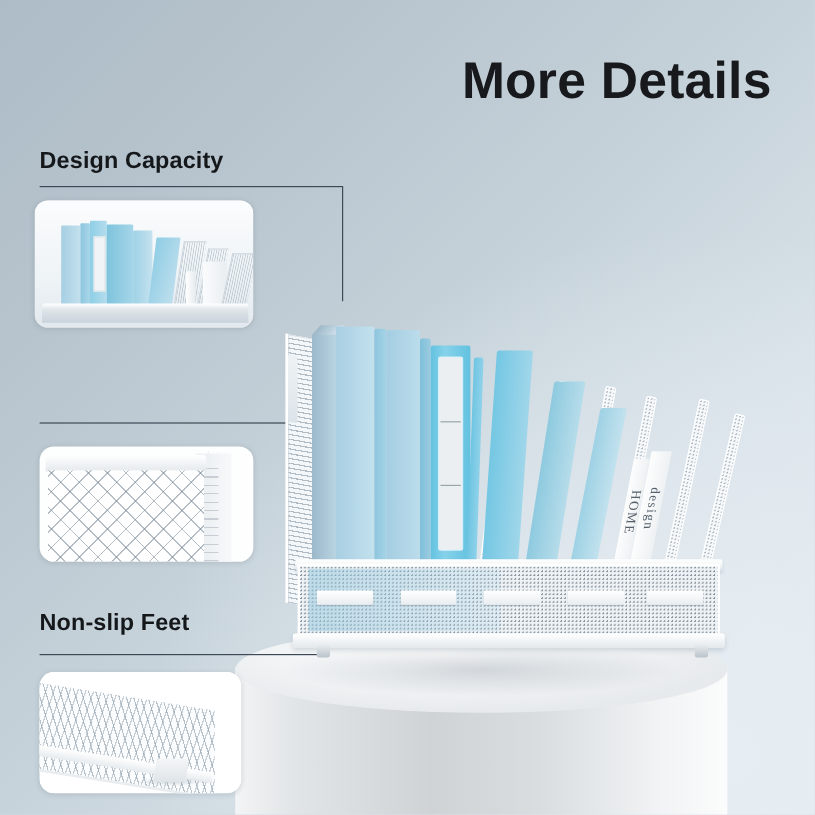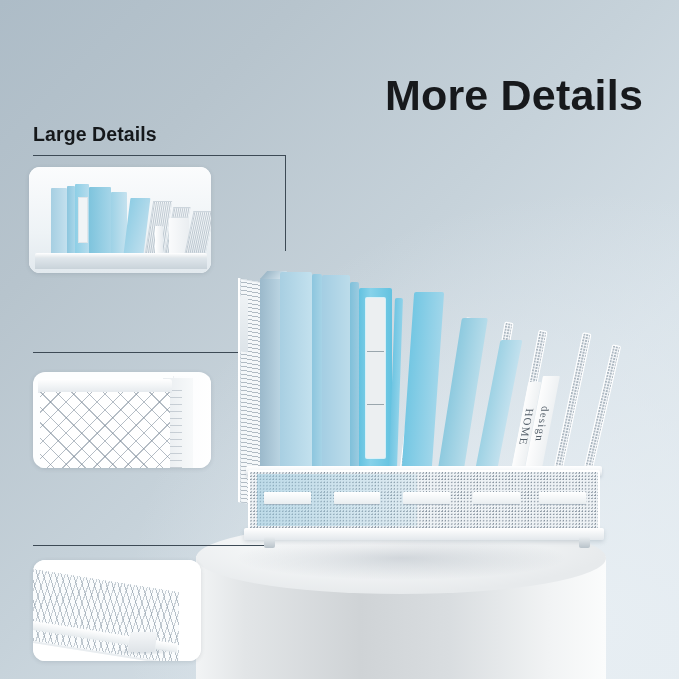--- a/index.html
+++ b/index.html
@@ -12,21 +12,21 @@
     position:relative;width:679px;height:679px;overflow:hidden;
     background:
       radial-gradient(120% 110% at 88% 92%, #e7eef3 0%, rgba(231,238,243,0) 58%),
       linear-gradient(135deg,#adbcc7 0%, #b7c4cd 22%, #c6d2da 48%, #d7e1e8 72%, #e3eaef 100%);
   }
 
   
   .headline{
     position:absolute;right:36px;top:44px;
     font-size:43px;font-weight:bold;color:#17191c;
-    letter-spacing:.2px;white-space:nowrap;margin-top:27px;
+    letter-spacing:.2px;white-space:nowrap;
   }
 
   
   .feat-label{
     position:absolute;left:33px;
     font-size:19.5px;font-weight:bold;color:#15181b;
     white-space:nowrap;letter-spacing:.1px;
   }
   .f1{top:123px}
   .f2{top:315px}
@@ -152,21 +152,21 @@
 <body>
 
 <div id="stage">
 
   <div class="pedestal-body"></div>
   <div class="pedestal-top"></div>
   <div class="ped-shadow"></div>
 
   <div class="headline">More Details</div>
 
-  <div class="feat-label f1">Large Details</div>
+  <div class="feat-label f1">Design Capacity</div>
   <div class="conn conn-h" style="left:33px;top:155px;width:252px;"></div>
   <div class="conn conn-v" style="left:285px;top:155px;height:96px;"></div>
 
   <div class="card card1">
     <div class="c1-scene">
       <div class="c1-f" style="left:22px;width:16px;height:66px;background:linear-gradient(90deg,#a6cfe2,#c3e0ee);"></div>
       <div class="c1-f" style="left:38px;width:8px;height:68px;background:linear-gradient(90deg,#8cc6de,#a9d6e9);"></div>
       <div class="c1-f" style="left:46px;width:14px;height:70px;background:linear-gradient(90deg,#8ecfe6,#b5dced);"></div>
       <div class="c1-lab" style="left:49px;bottom:30px;width:8px;height:44px;"></div>
       <div class="c1-f" style="left:60px;width:22px;height:67px;background:linear-gradient(90deg,#7ec4dd,#a5d5e8);"></div>
@@ -185,20 +185,21 @@
   <div class="conn conn-h" style="left:33px;top:352px;width:218px;"></div>
 
   <div class="card card2">
     <div class="c2-side2"></div>
     <div class="c2-side"></div>
     <div class="c2-lines"></div>
     <div class="c2-frame"></div>
     <div class="c2-mesh"></div>
   </div>
 
+  <div class="feat-label f3">Non-slip Feet</div>
   <div class="conn conn-h" style="left:33px;top:545px;width:238px;"></div>
 
   <div class="card card3">
     <div class="c3-scene">
       <div class="c3-panel"></div>
       <div class="c3-edge"></div>
       <div class="c3-shadow"></div>
       <div class="c3-foot"></div>
     </div>
   </div>

